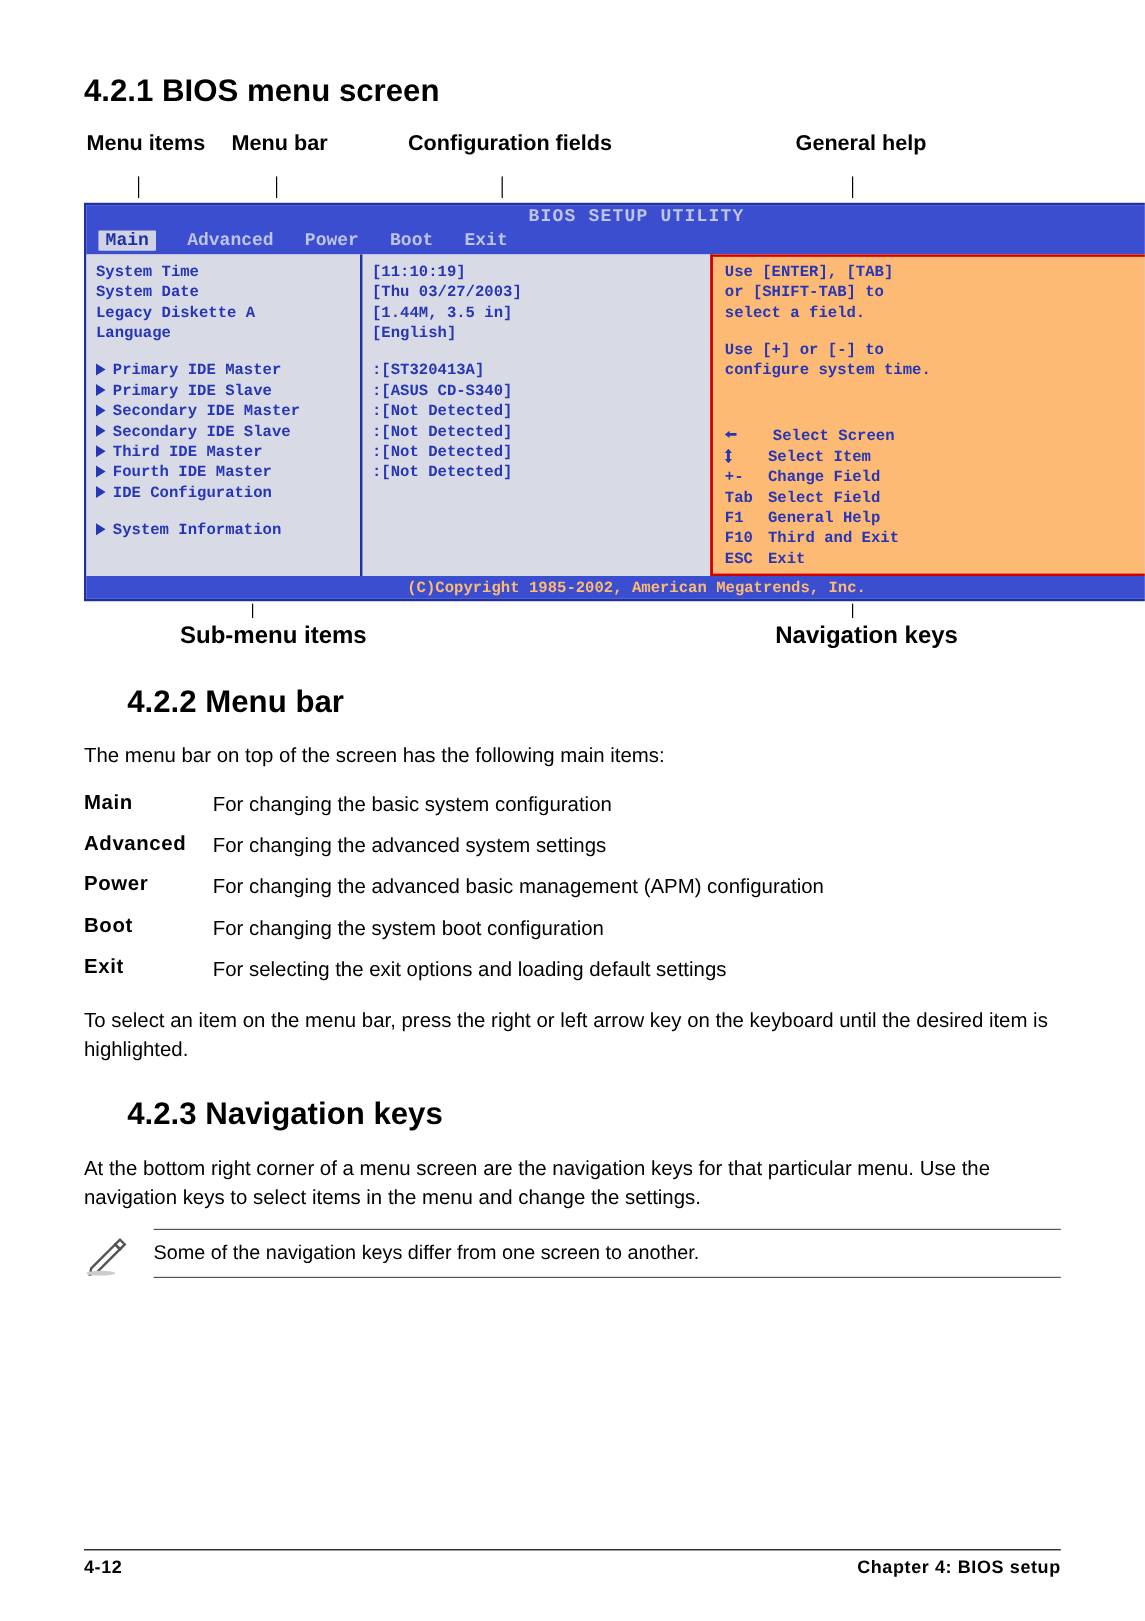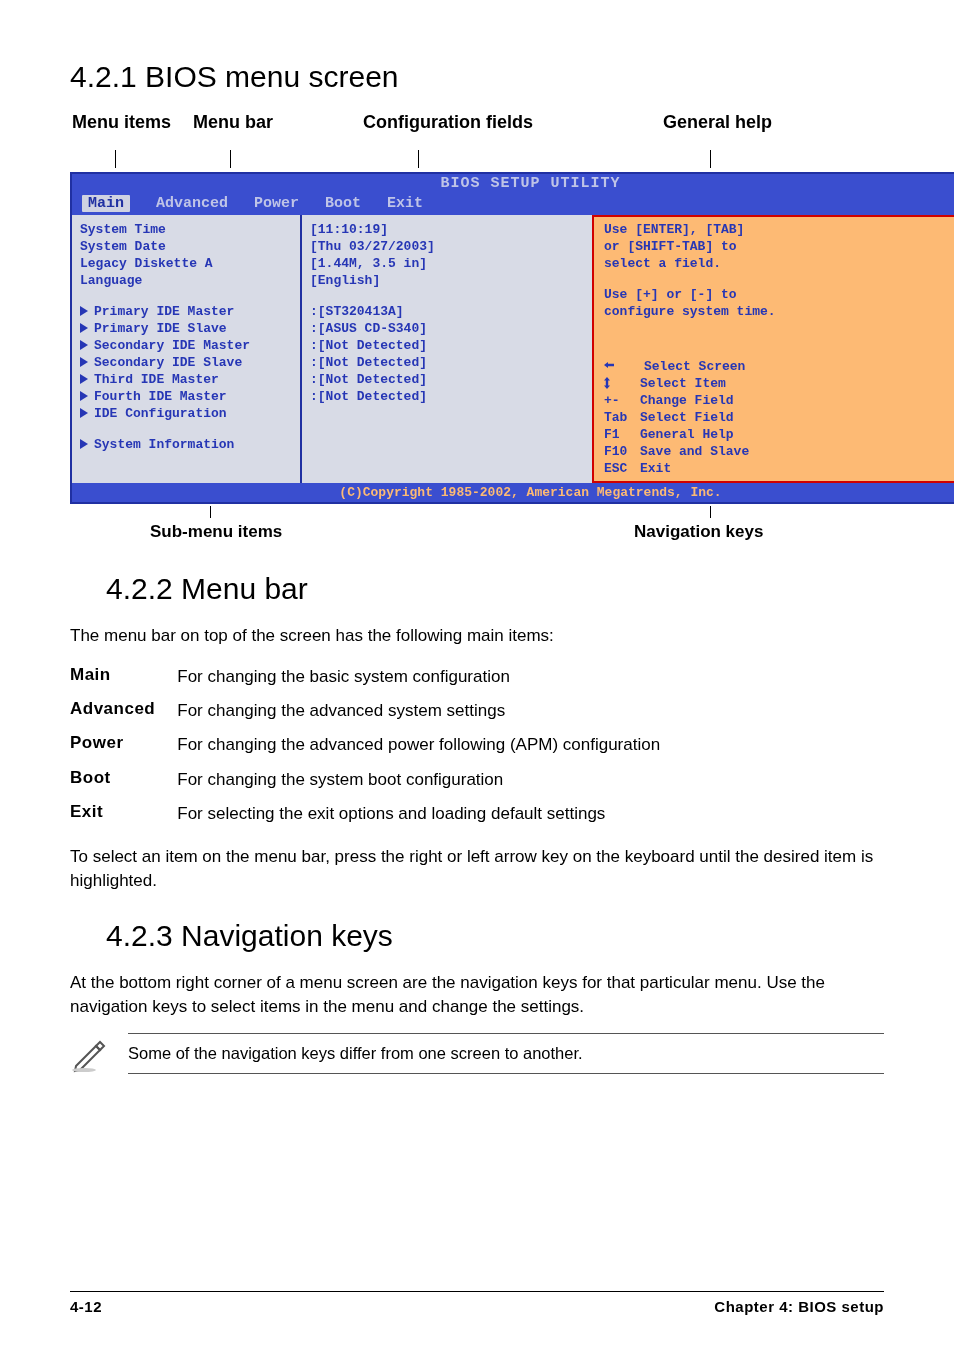--- a/index.html
+++ b/index.html
@@ -6,34 +6,34 @@
   body {
     font-family: Arial, Helvetica, sans-serif;
     background: #fff;
     color: #000;
     width: 954px;
     height: 1351px;
     position: relative;
     padding: 60px 70px 0 70px;
   }
   .section-heading {
-    font-size: 30px;
-    font-weight: normal;
+    font-size: 26px;
+    font-weight: bold;
     margin-bottom: 18px;
   }
   .labels-row {
     font-size: 18px;
     font-weight: bold;
     position: relative;
     height: 38px;
   }
   .labels-row span { position: absolute; top: 0; }
   .lbl-menuitems { left: 2px; }
   .lbl-menubar { left: 123px; }
-  .lbl-config { left: 293px; }
+  .lbl-config { left: 270px; }
   .lbl-general { left: 593px; }
 
   
   .ticks { position: relative; height: 22px; }
   .ticks .tick { position: absolute; top: 0; width: 1px; height: 18px; background: #000; }
 
   .bios-box {
     border: 2px solid #2030a2;
     width: 921px;
     background: #d8dbe6;
@@ -140,21 +140,21 @@
     text-align: center;
     padding: 2px 0;
   }
 
   .under-labels {
     position: relative;
     height: 40px;
     margin-top: 2px;
   }
   .under-labels .utick { position: absolute; top: 0; width: 1px; height: 12px; background: #000; }
-  .under-labels .ulabel { position: absolute; top: 16px; font-size: 17px; font-weight: bold; }
+  .under-labels .ulabel { position: absolute; top: 16px; font-size: 20px; font-weight: bold; }
 
   .body-text {
     font-size: 17px;
     line-height: 1.42;
     margin: 14px 0 12px 0;
   }
   .def-table { display: table; border-collapse: collapse; margin-bottom: 12px; }
   .def-row { display: table-row; }
   .def-term { display: table-cell; font-weight: bold; font-size: 17px; letter-spacing: 0.5px; padding: 5px 22px 5px 0; vertical-align: top; white-space: nowrap; }
   .def-desc { display: table-cell; font-size: 17px; line-height: 1.42; padding: 5px 0; vertical-align: top; }
@@ -257,50 +257,50 @@
       <div class="bios-row">select a field.</div>
       <div style="height:14px"></div>
       <div class="bios-row">Use [+] or [-] to</div>
       <div class="bios-row">configure system time.</div>
       <div class="nav-box">
         <div class="bios-row"><span class="arrow-left"></span><span style="display:inline-block;width:26px"></span><span>Select Screen</span></div>
         <div class="bios-row"><span class="arrow-updown"></span><span style="display:inline-block;width:22px"></span><span>Select Item</span></div>
         <div class="bios-row"><span style="display:inline-block;width:36px">+-</span><span>Change Field</span></div>
         <div class="bios-row"><span style="display:inline-block;width:36px">Tab</span><span>Select Field</span></div>
         <div class="bios-row"><span style="display:inline-block;width:36px">F1</span><span>General Help</span></div>
-        <div class="bios-row"><span style="display:inline-block;width:36px">F10</span><span>Save and Slave</span></div>
+        <div class="bios-row"><span style="display:inline-block;width:36px">F10</span><span>Third and Exit</span></div>
         <div class="bios-row"><span style="display:inline-block;width:36px">ESC</span><span>Exit</span></div>
       </div>
     </div>
   </div>
   <div class="bios-footer">(C)Copyright 1985-2002, American Megatrends, Inc.</div>
 </div>
 
 <div class="under-labels">
   <div class="utick" style="left:140px"></div>
   <div class="utick" style="left:640px"></div>
   <span class="ulabel" style="left:80px">Sub-menu items</span>
-  <span class="ulabel" style="left:564px">Navigation keys</span>
+  <span class="ulabel" style="left:576px">Navigation keys</span>
 </div>
 
 <div class="section-heading mt">4.2.2   Menu bar</div>
 <div class="body-text">The menu bar on top of the screen has the following main items:</div>
 
 <div class="def-table">
   <div class="def-row">
     <div class="def-term">Main</div>
     <div class="def-desc">For changing the basic system configuration</div>
   </div>
   <div class="def-row">
     <div class="def-term">Advanced</div>
     <div class="def-desc">For changing the advanced system settings</div>
   </div>
   <div class="def-row">
     <div class="def-term">Power</div>
-    <div class="def-desc">For changing the advanced power following (APM) configuration</div>
+    <div class="def-desc">For changing the advanced basic management (APM) configuration</div>
   </div>
   <div class="def-row">
     <div class="def-term">Boot</div>
     <div class="def-desc">For changing the system boot configuration</div>
   </div>
   <div class="def-row">
     <div class="def-term">Exit</div>
     <div class="def-desc">For selecting the exit options and loading default settings</div>
   </div>
 </div>

